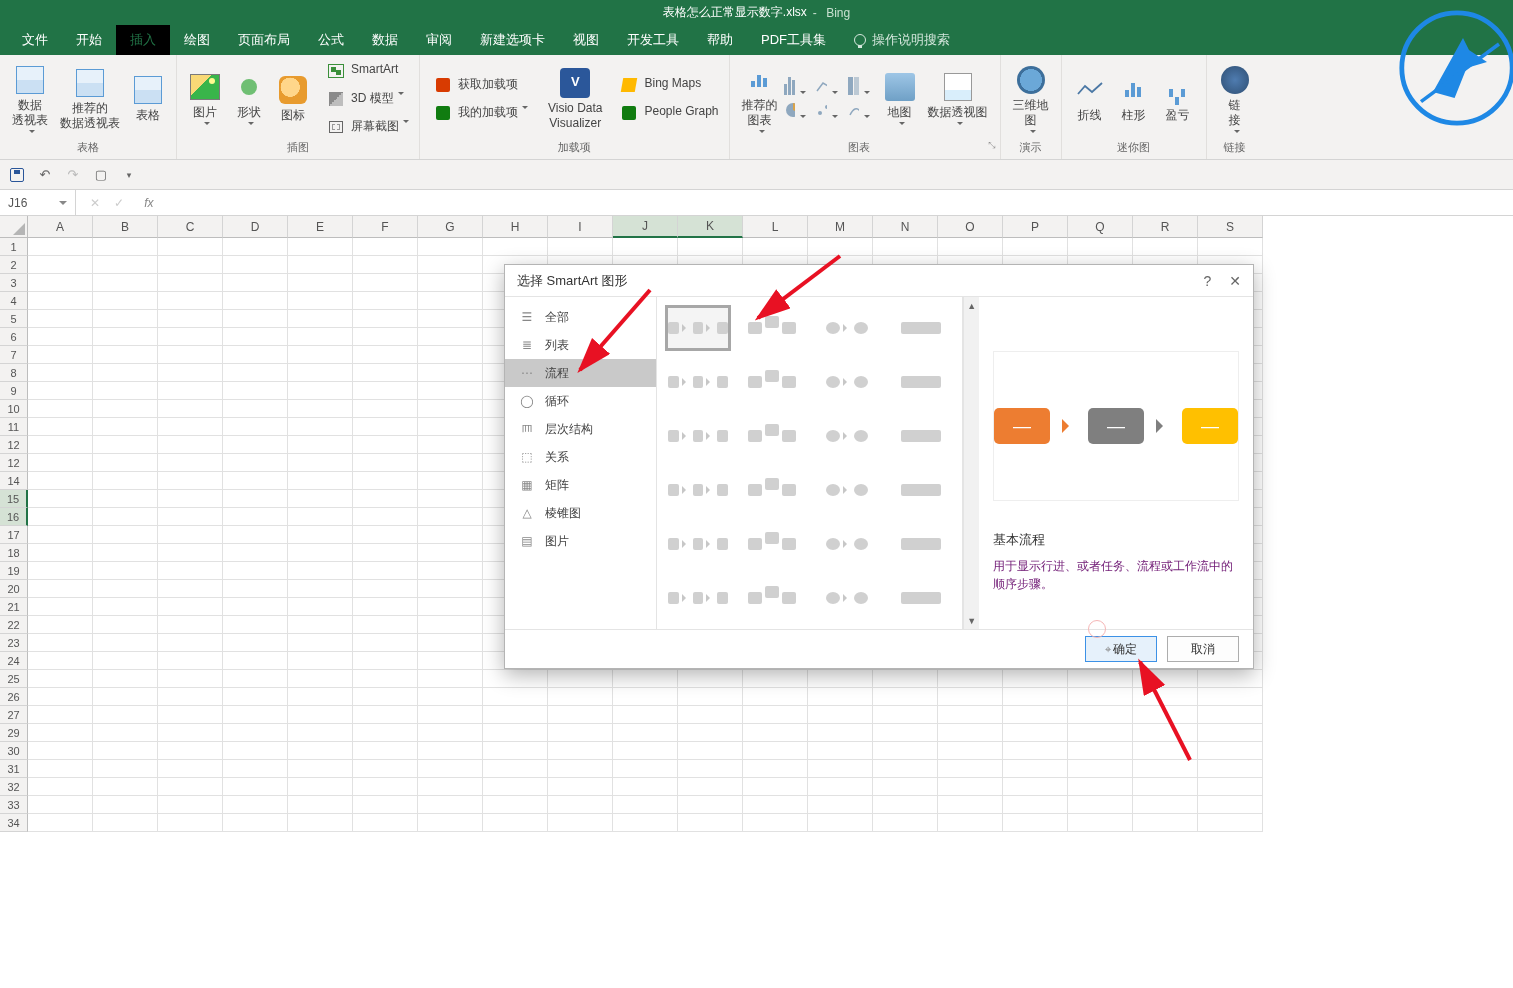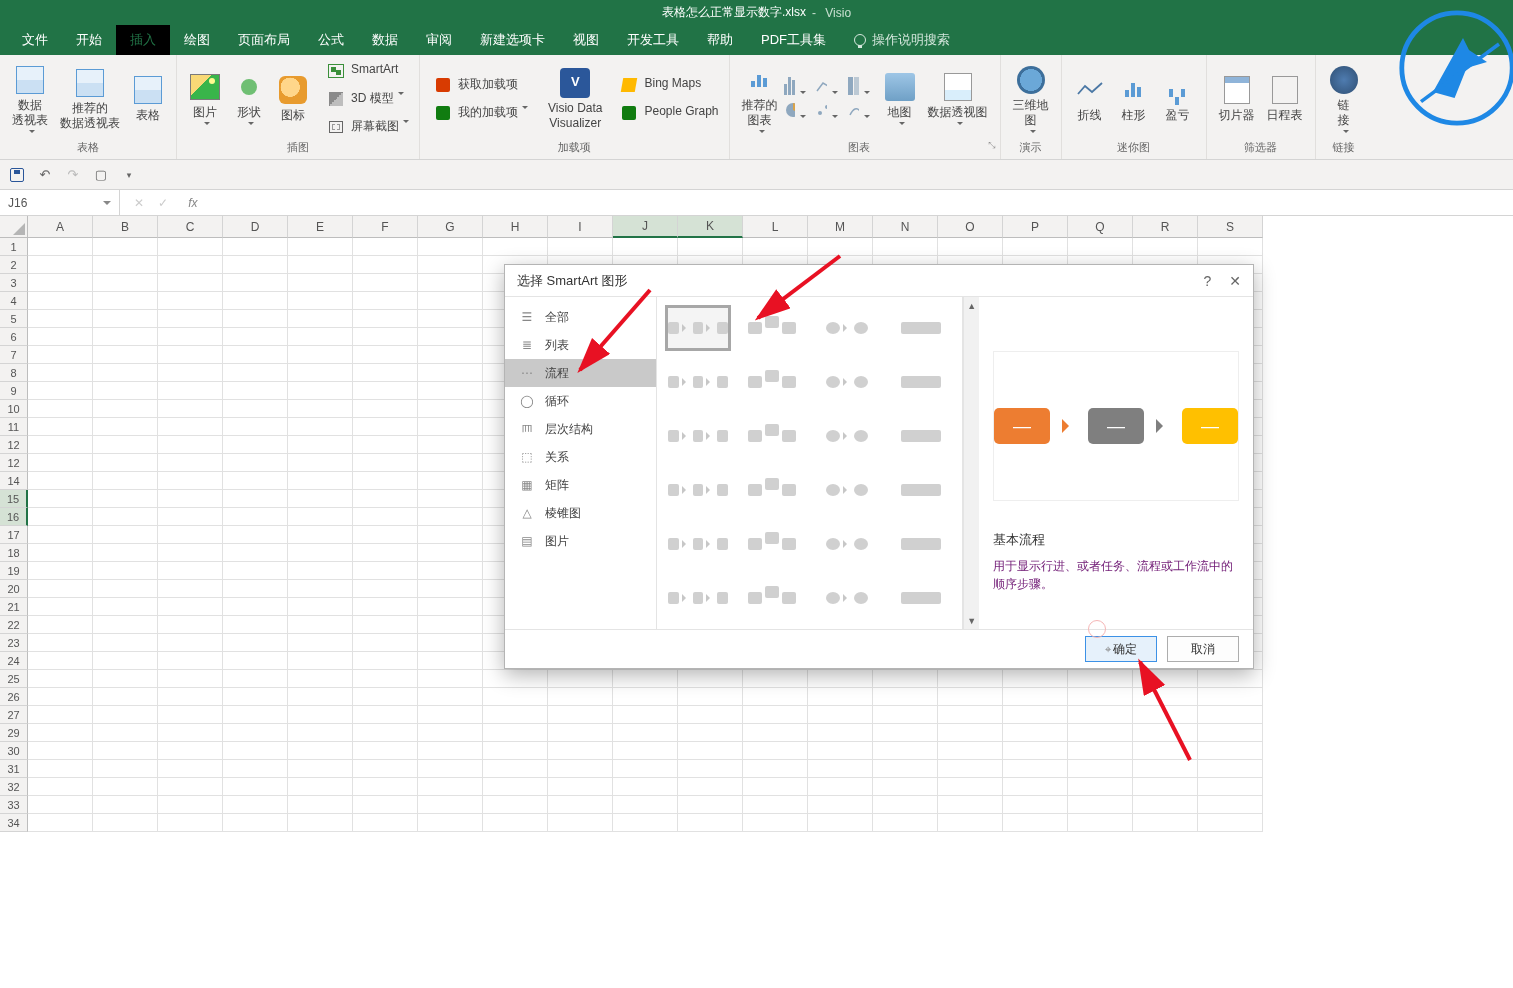--- a/index.html
+++ b/index.html
@@ -57,21 +57,21 @@
 .link-ico{width:28px;height:28px;background:radial-gradient(circle,#4f7cb0,#2e4e72);border-radius:50%;}
 
 
 .qat { height:30px; background:#f3f2f1; border-bottom:1px solid #d4d4d4; display:flex; align-items:center; padding:0 8px; gap:10px;}
 .qat .qbtn{width:18px;height:18px;display:flex;align-items:center;justify-content:center;color:#666;cursor:pointer;font-size:13px;}
 .save-ico{width:14px;height:14px;border:1.3px solid #2a5699;border-radius:2px;position:relative;}
 .save-ico::after{content:"";position:absolute;top:1px;left:3px;width:6px;height:4px;background:#2a5699;}
 
 
 .fbar { height:26px; border-bottom:1px solid #d4d4d4; display:flex; align-items:center; font-size:12px; color:#555;}
-.namebox{width:120px;height:100%;border-right:1px solid #d4d4d4;display:flex;align-items:center;padding:0 8px;justify-content:space-between;}
+.namebox{width:76px;height:100%;border-right:1px solid #d4d4d4;display:flex;align-items:center;padding:0 8px;justify-content:space-between;}
 .namebox::after{content:"";border:4px solid transparent;border-top-color:#888;transform:translateY(2px);}
 .fx-btns{display:flex;gap:14px;padding:0 14px;color:#888;}
 .fx-btns span{cursor:pointer;}
 .fx-label{font-style:italic;color:#888;margin-left:6px;}
 
 
 .sheet-wrap{position:absolute;top:216px;left:0;right:0;bottom:0;}
 .colhdrs{height:22px;display:flex;margin-left:28px;}
 .colhdrs div{width:65px;border-right:1px solid #d4d4d4;border-bottom:1px solid #bdbdbd;background:#f3f2f1;font-size:12px;color:#555;display:flex;align-items:center;justify-content:center;}
 .colhdrs div.sel{background:#d5e2d5;border-bottom:2px solid #217346;}
@@ -125,21 +125,21 @@
 .mini-charts{display:grid;grid-template-columns:repeat(3,24px);grid-template-rows:repeat(2,20px);gap:4px 8px;margin-right:6px;}
 .mini-charts .mc{width:22px;height:18px;display:flex;align-items:flex-end;gap:1px;cursor:pointer;}
 .mini-charts .mc span{flex:1;background:#8fa8bf;}
 .click-circle{position:absolute;width:18px;height:18px;border:1.5px solid #f5b6b6;border-radius:50%;pointer-events:none;}
 </style>
 </head>
 <body>
 
 <div class="titlebar">
   <span>表格怎么正常显示数字.xlsx</span>
-  <span> - <span>Visio</span></span>
+  <span> - <span>Bing</span></span>
 </div>
 
 <div class="ribbon-tabs">
   <div class="tab">文件</div>
   <div class="tab">开始</div>
   <div class="tab active">插入</div>
   <div class="tab">绘图</div>
   <div class="tab">页面布局</div>
   <div class="tab">公式</div>
   <div class="tab">数据</div>
@@ -371,37 +371,20 @@
               <span style="height:8px;transform:translateY(8px)"></span>
               <span style="height:8px"></span>
             </div>
           </div>
           <span>盈亏</span>
         </div>
     </div>
     <div class="glabel">迷你图</div>
   </div>
 
-  <div class="group">
-    <div class="items">
-      <div class="btn-v">
-          <div class="ico">
-            <div class="slicer-ico"></div>
-          </div>
-          <span>切片器</span>
-        </div>
-      <div class="btn-v">
-          <div class="ico">
-            <div class="timeline-ico"></div>
-          </div>
-          <span>日程表</span>
-        </div>
-    </div>
-    <div class="glabel">筛选器</div>
-  </div>
 
   <div class="group" style="border-right:none;">
     <div class="items">
         <div class="btn-v dd">
           <div class="ico">
             <div class="link-ico"></div>
           </div>
           <span style="white-space:pre">链
 接</span>
         </div>

